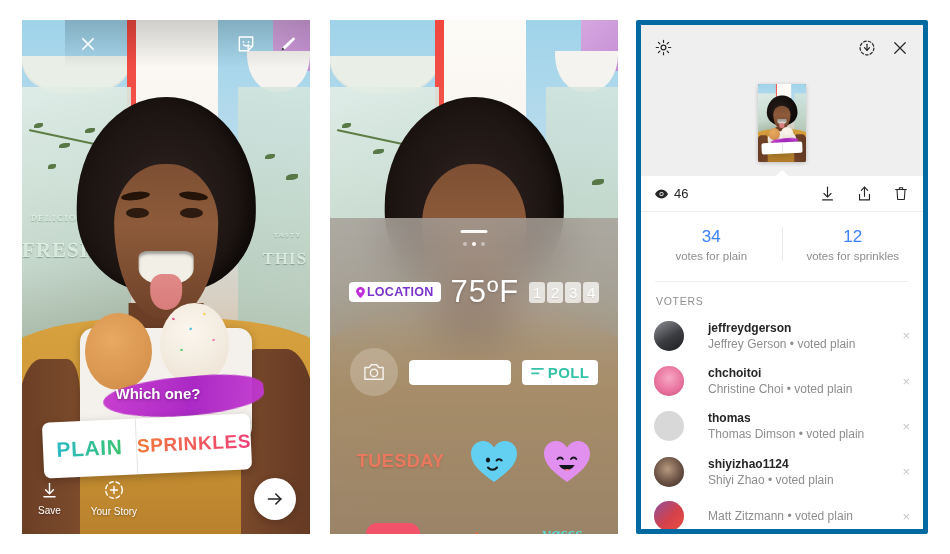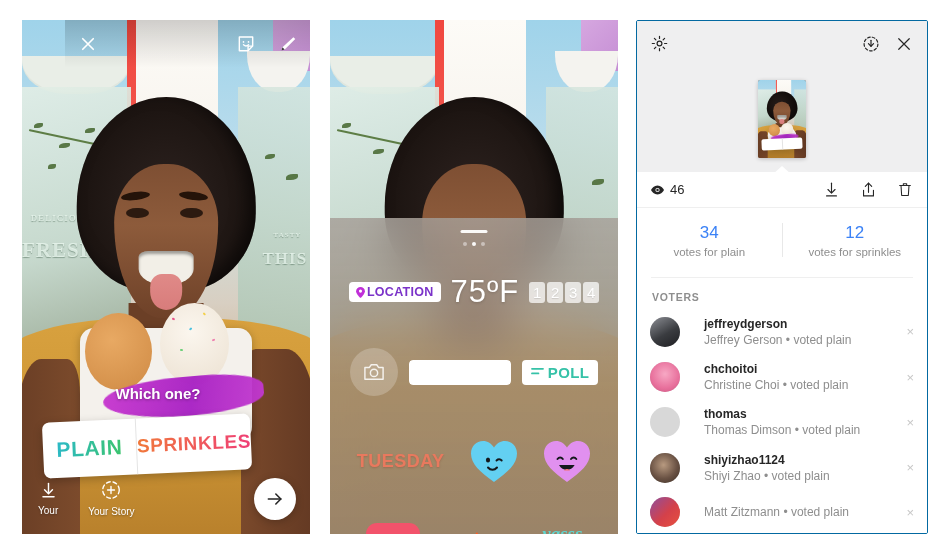--- a/index.html
+++ b/index.html
@@ -14,21 +14,21 @@
 
   
   .panel {
     position: absolute; top: 20px; height: 514px;
     overflow: hidden; background: #000;
   }
   #panel-1 { left: 22px;  width: 288px; }
   #panel-2 { left: 330px; width: 288px; }
   #panel-3 {
     left: 636px; width: 292px; background: #fff;
-    border: 1px solid #0369a1; border-radius: 2px;
+    border: 5px solid #0369a1; border-radius: 2px;
   }
 
   
   .photo { position: absolute; inset: 0; overflow: hidden; }
 
   
   .bg-sky {
     position: absolute; left: 0; top: 0; width: 100%; height: 100%;
     background:
       linear-gradient(to bottom, #9fd3ea 0%, #b9dcec 24%, #cfe0dd 38%, #d8cfc2 55%, #c9ae8a 75%, #b08a5d 100%);
@@ -371,21 +371,21 @@
   .vote-col .num { color: #3b82f6; font-size: 17px; font-weight: 400; }
   .vote-col .cap { color: #8e8e8e; font-size: 11.5px; }
   .vote-div { width: 1px; height: 34px; background: #e8e8e8; }
 
   .p3-divider {
     position: absolute; left: 14px; right: 14px; top: 256px;
     height: 1px; background: #efefef;
   }
   .voters-label {
     position: absolute; left: 15px; top: 270px;
-    font-size: 10.5px; letter-spacing: .7px; color: #8e8e8e; font-weight: 700;
+    font-size: 10.5px; letter-spacing: .7px; color: #8e8e8e; font-weight: 400;
   }
   .voters-list {
     position: absolute; left: 0; right: 0; top: 288px; bottom: 0;
     overflow: hidden; background: #fff;
   }
   .voter {
     display: flex; align-items: center; padding: 6.5px 13px; cursor: pointer;
   }
   .avatar {
     width: 30px; height: 30px; border-radius: 50%; overflow: hidden;
@@ -488,21 +488,21 @@
 
     <div class="p1-bottom">
       <div class="p1-act">
         <span class="ic">
           <svg width="19" height="19" viewBox="0 0 24 24" fill="none" stroke="#fff" stroke-width="1.8" stroke-linecap="round" stroke-linejoin="round">
             <path d="M12 3v12"></path>
               <path d="M7 11l5 5 5-5"></path>
               <path d="M5 20h14"></path>
           </svg>
         </span>
-        <span class="lab">Your</span>
+        <span class="lab">Save</span>
       </div>
       <div class="p1-act">
         <span class="ic">
           <svg width="22" height="22" viewBox="0 0 24 24" fill="none" stroke="#fff" stroke-width="1.5" stroke-linecap="round">
             <circle cx="12" cy="12" r="9" stroke-dasharray="4.2 3.2"></circle>
             <path d="M12 8.2v7.6 M8.2 12h7.6"></path>
           </svg>
         </span>
         <span class="lab">Your Story</span>
       </div>

